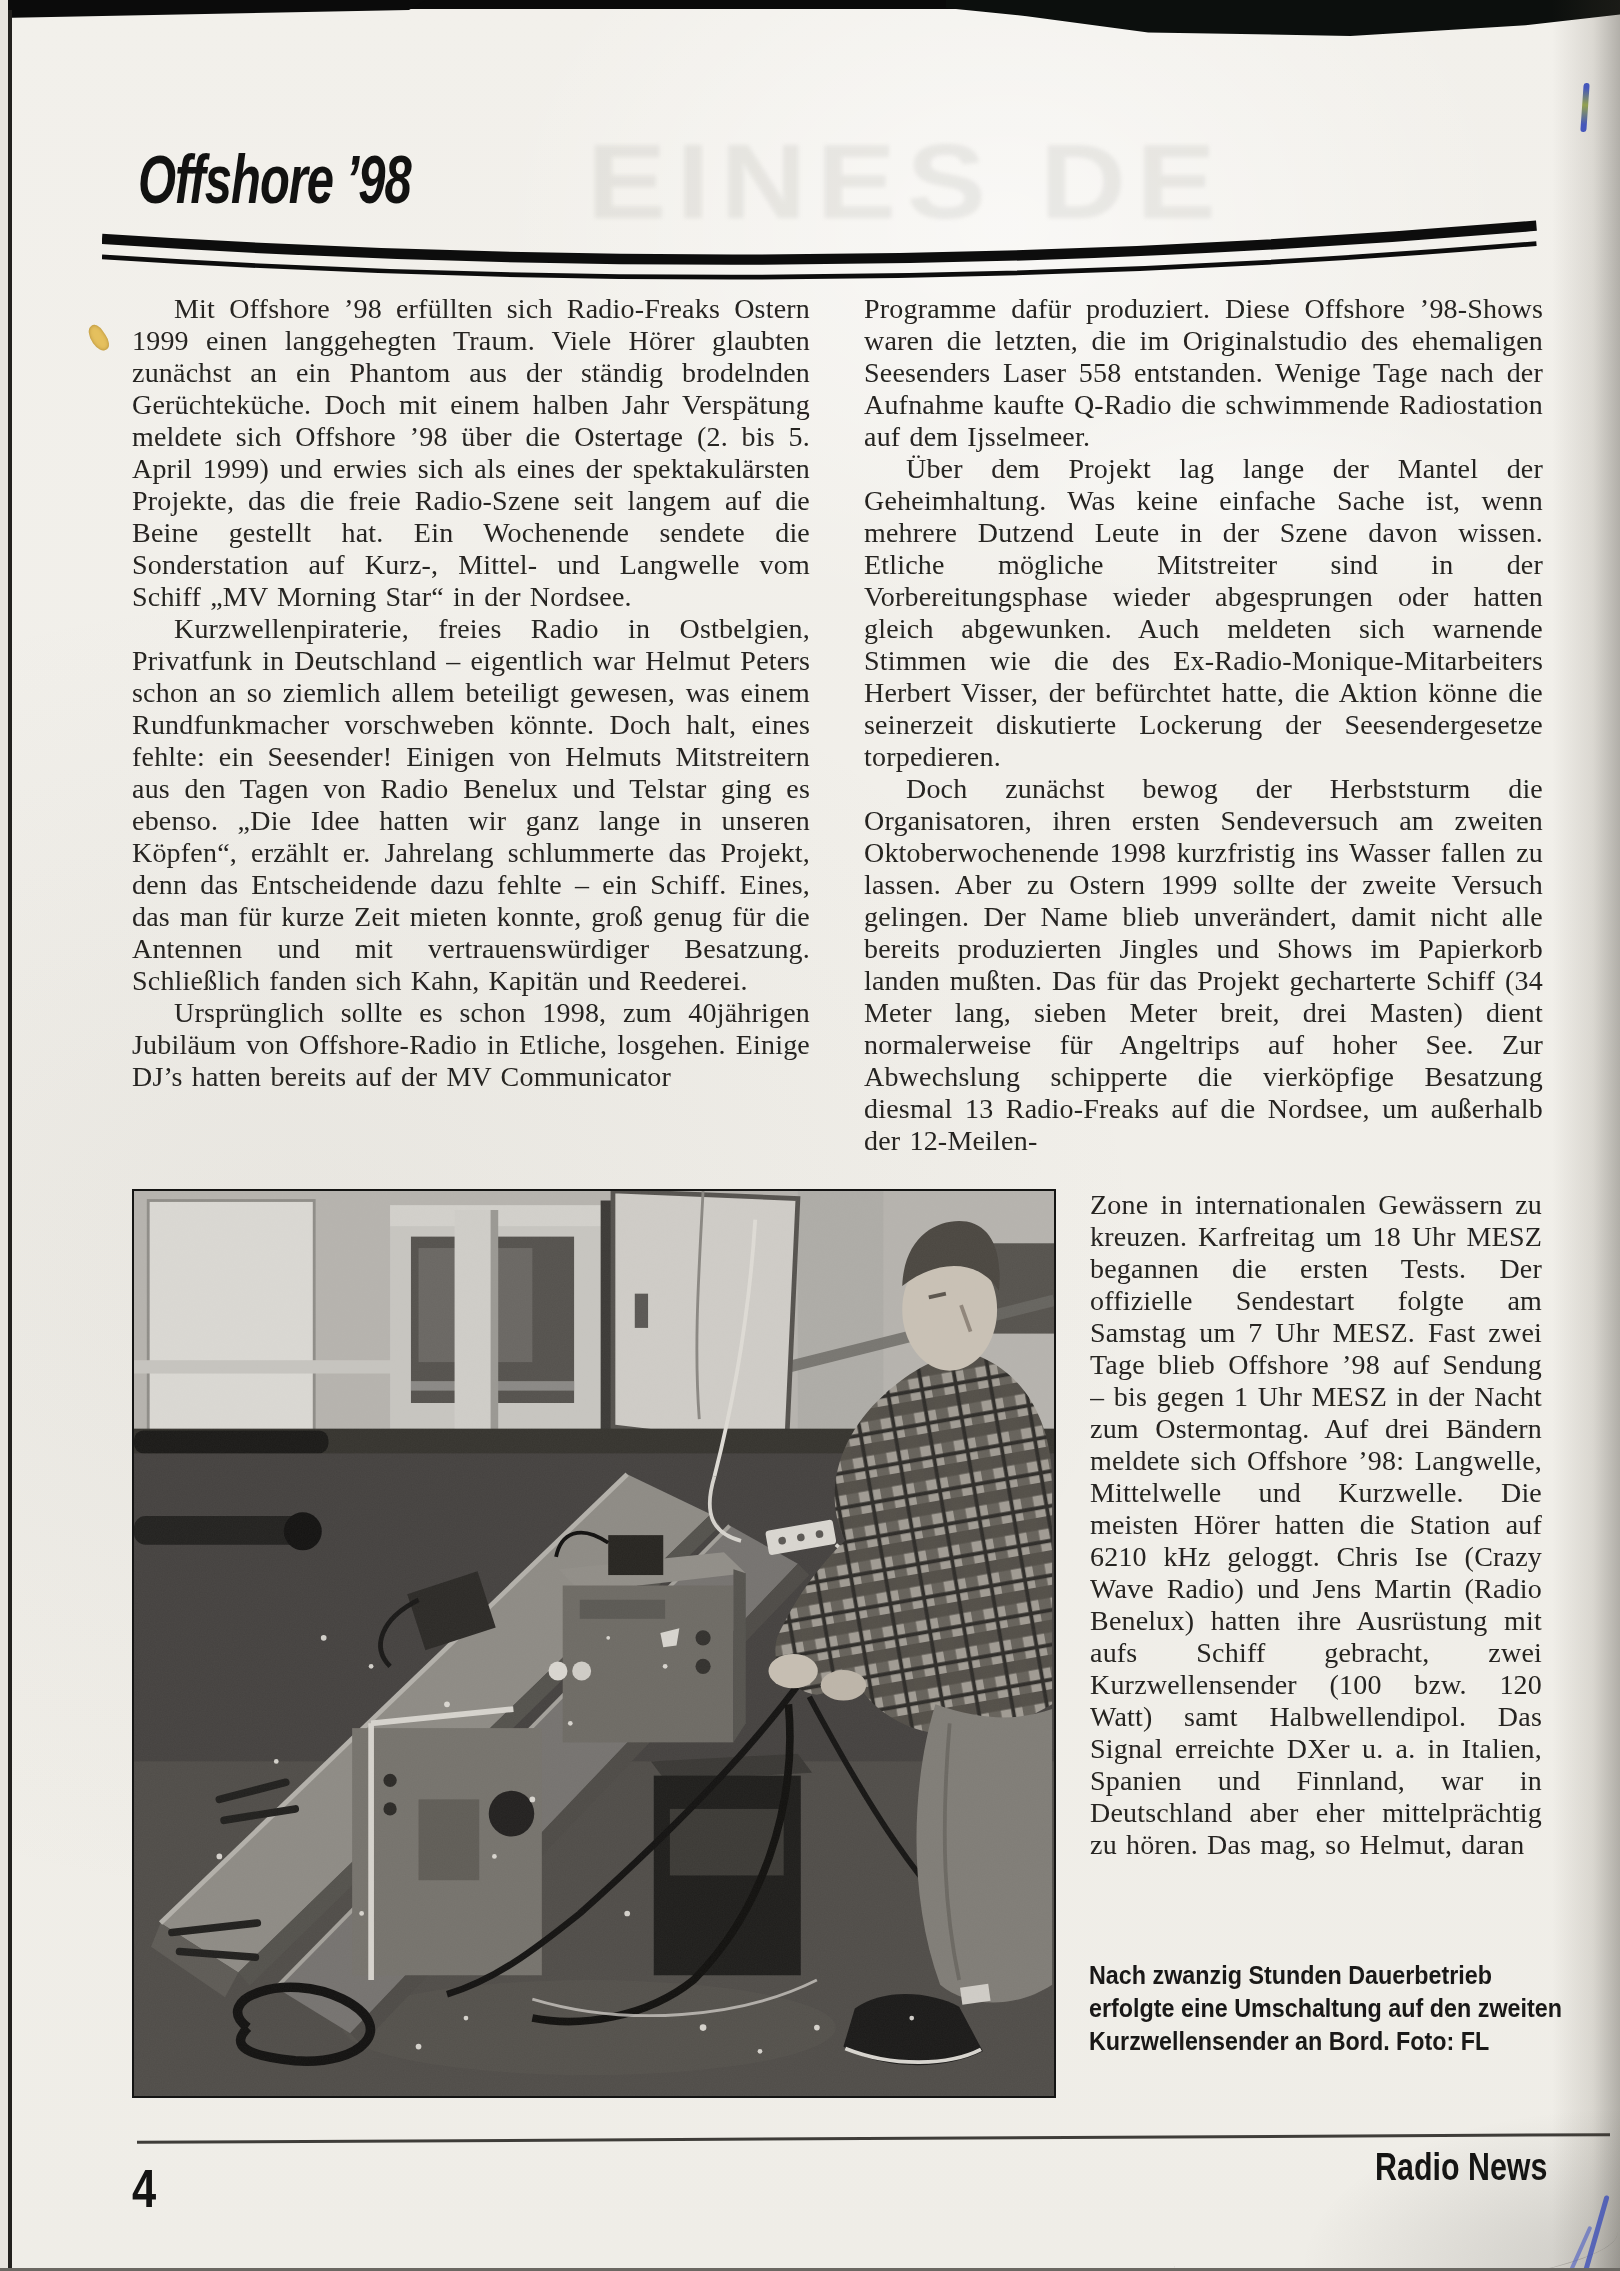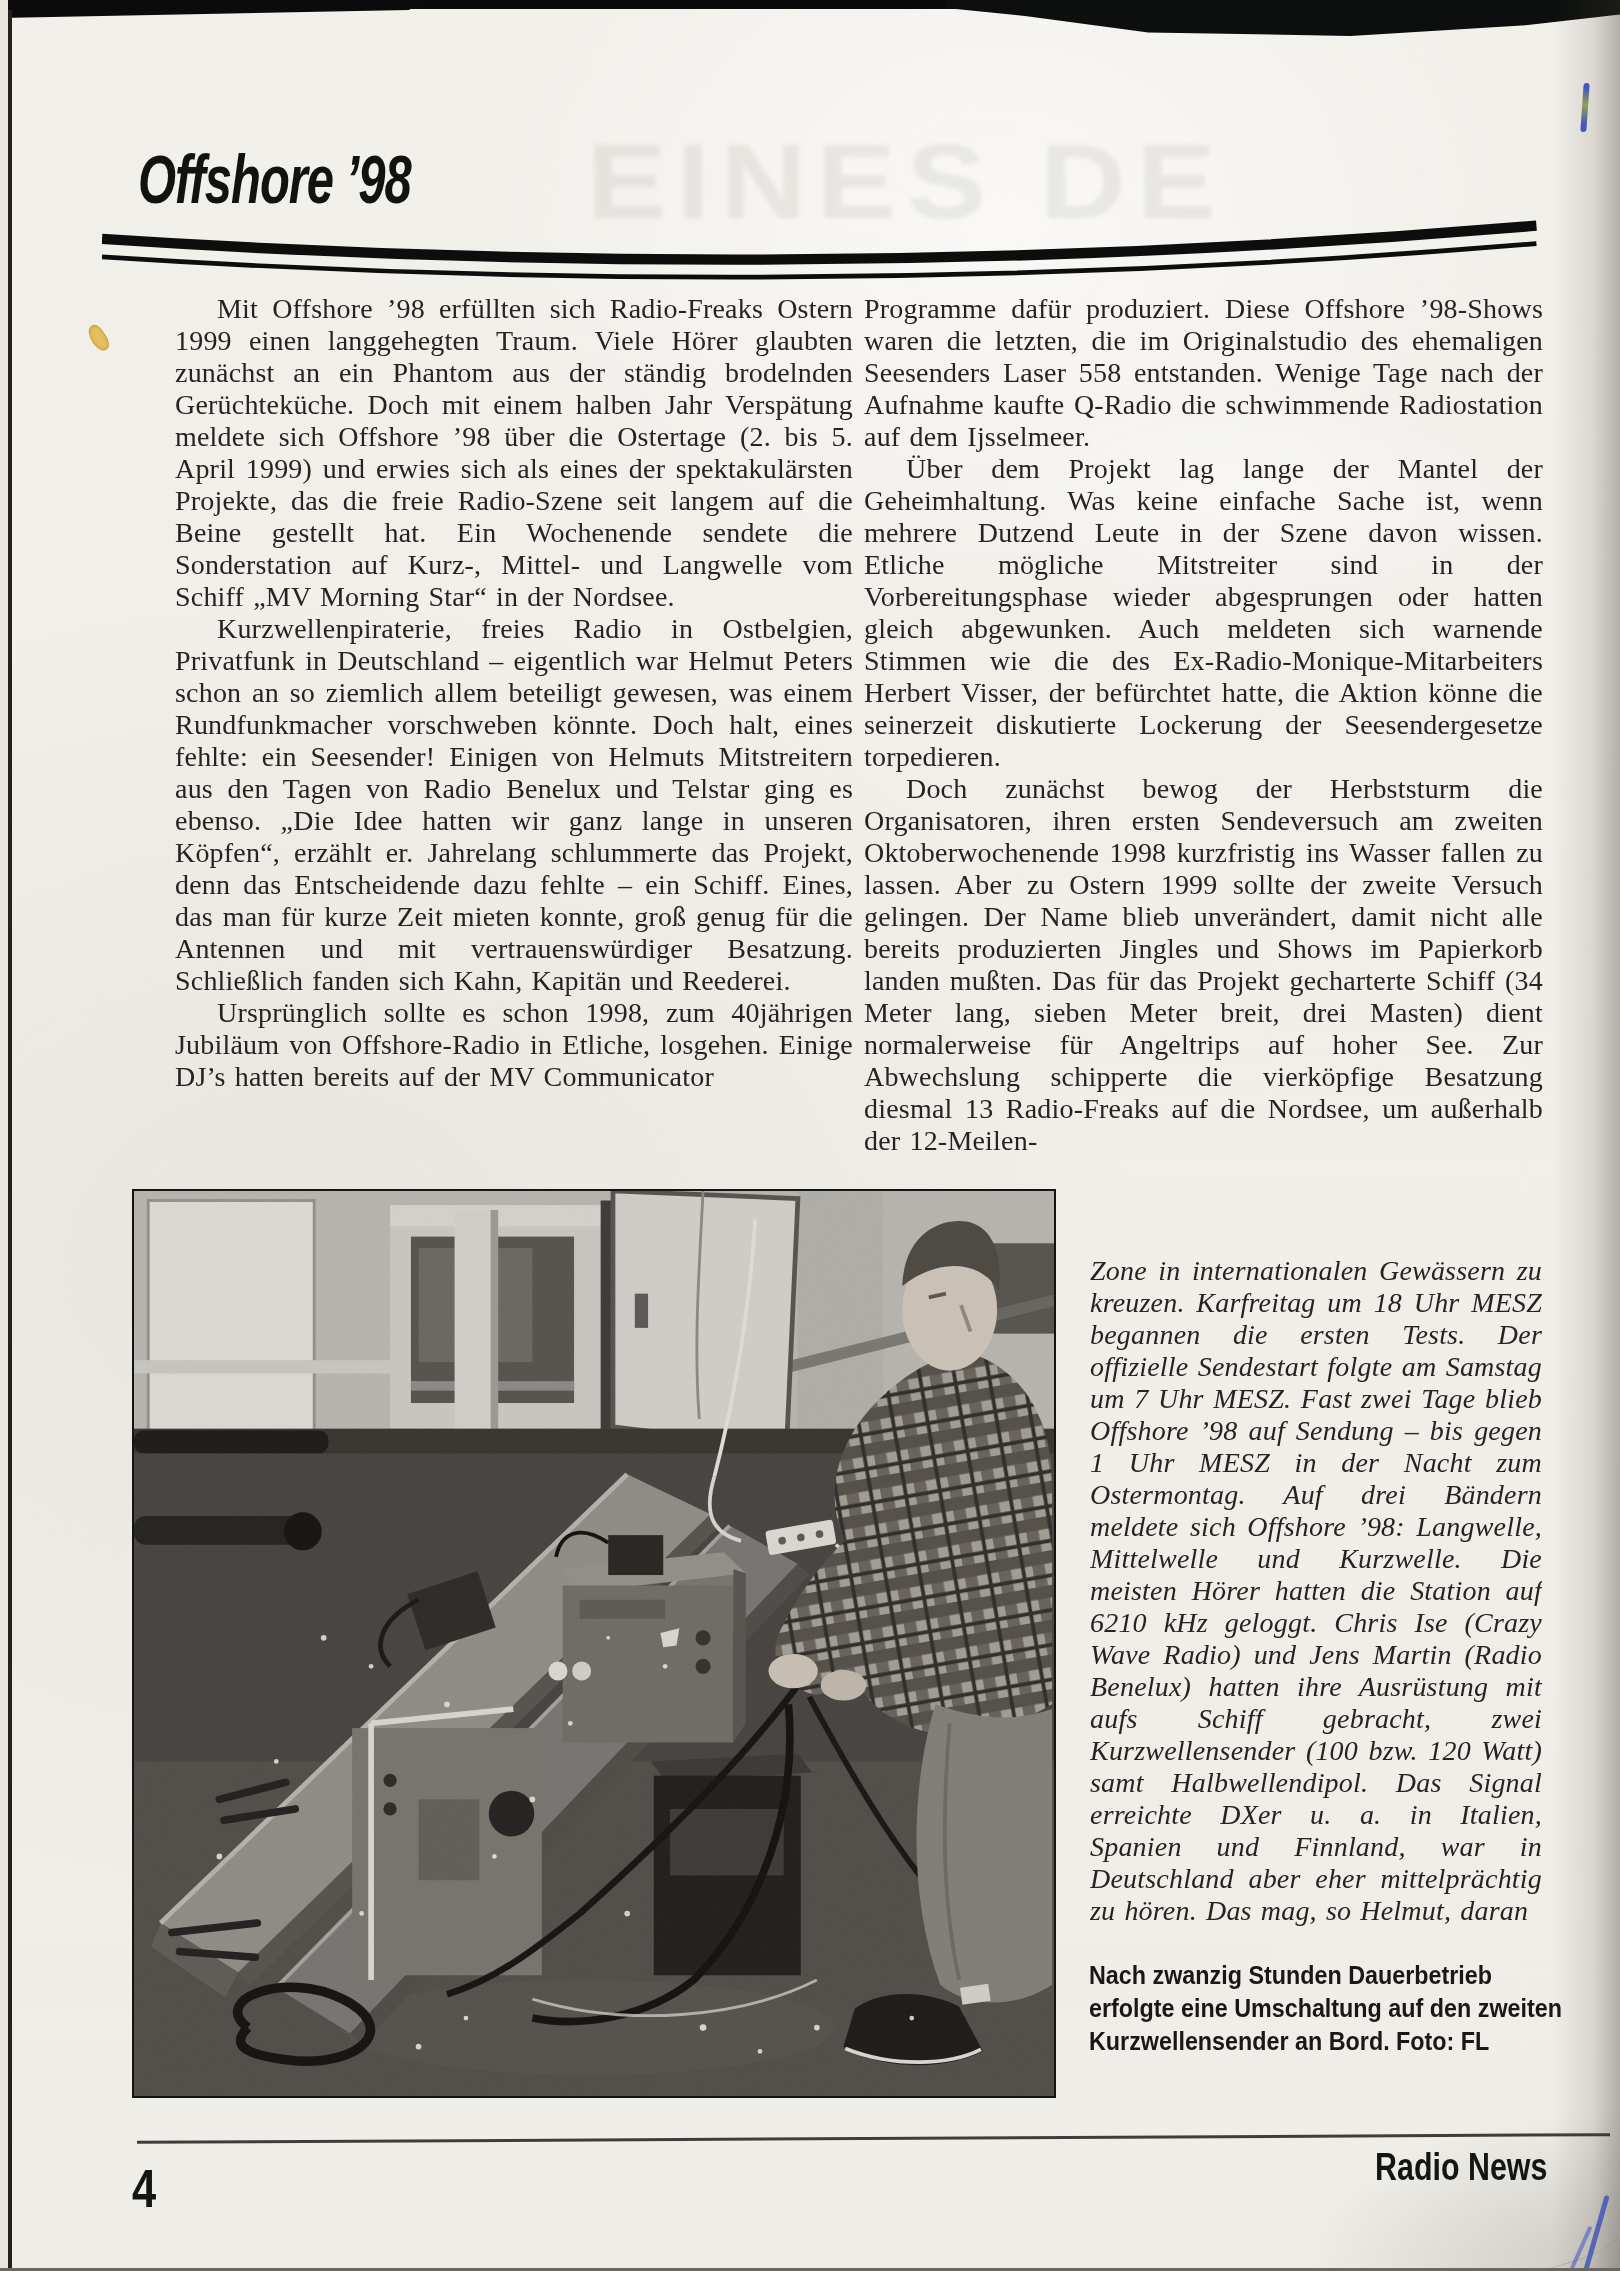--- a/index.html
+++ b/index.html
@@ -45,23 +45,23 @@
   .title{position:absolute;left:138px;top:140px;margin:0;
     font-family:"Liberation Sans","DejaVu Sans",sans-serif;font-style:italic;font-weight:bold;
     font-size:68px;letter-spacing:-1.4px;color:#121211;transform:scaleX(0.72);transform-origin:left top;
     white-space:nowrap;}
   .header-rules{position:absolute;left:102px;top:216px;}
   
   .col{position:absolute;overflow:hidden;}
   .col p{margin:0;font-size:28px;line-height:32px;text-align:justify;
     letter-spacing:0.2px;word-spacing:1.9px;hyphens:auto;-webkit-hyphens:auto;}
   .col p.indent{text-indent:42px;}
-  .col1{left:132px;top:293px;width:678px;height:893px;margin-left:43px;}
+  .col1{left:132px;top:293px;width:678px;height:893px;}
   .col2-wide{left:864px;top:293px;width:679px;height:926px;}
-  .col2-narrow{left:1090px;top:1255px;width:452px;height:734px;font-style:italic;}
+  .col2-narrow{left:1090px;top:1189px;width:452px;height:734px;}
   
   .photo{position:absolute;left:132px;top:1189px;width:924px;height:909px;margin:0;
     border:2.8px solid #141413;box-sizing:border-box;background:#b9b6b1;}
   .photo svg{display:block;width:100%;height:100%;}
   
   .caption{position:absolute;left:1089px;top:1959px;width:545px;margin:0;
     font-family:"Liberation Sans","DejaVu Sans",sans-serif;font-weight:bold;
     font-size:26.5px;line-height:33px;color:#191817;transform:scaleX(0.88);transform-origin:left top;}
   
   .foot-rule{position:absolute;left:137px;top:2137px;width:1473px;height:2.8px;background:#3f3d39;

